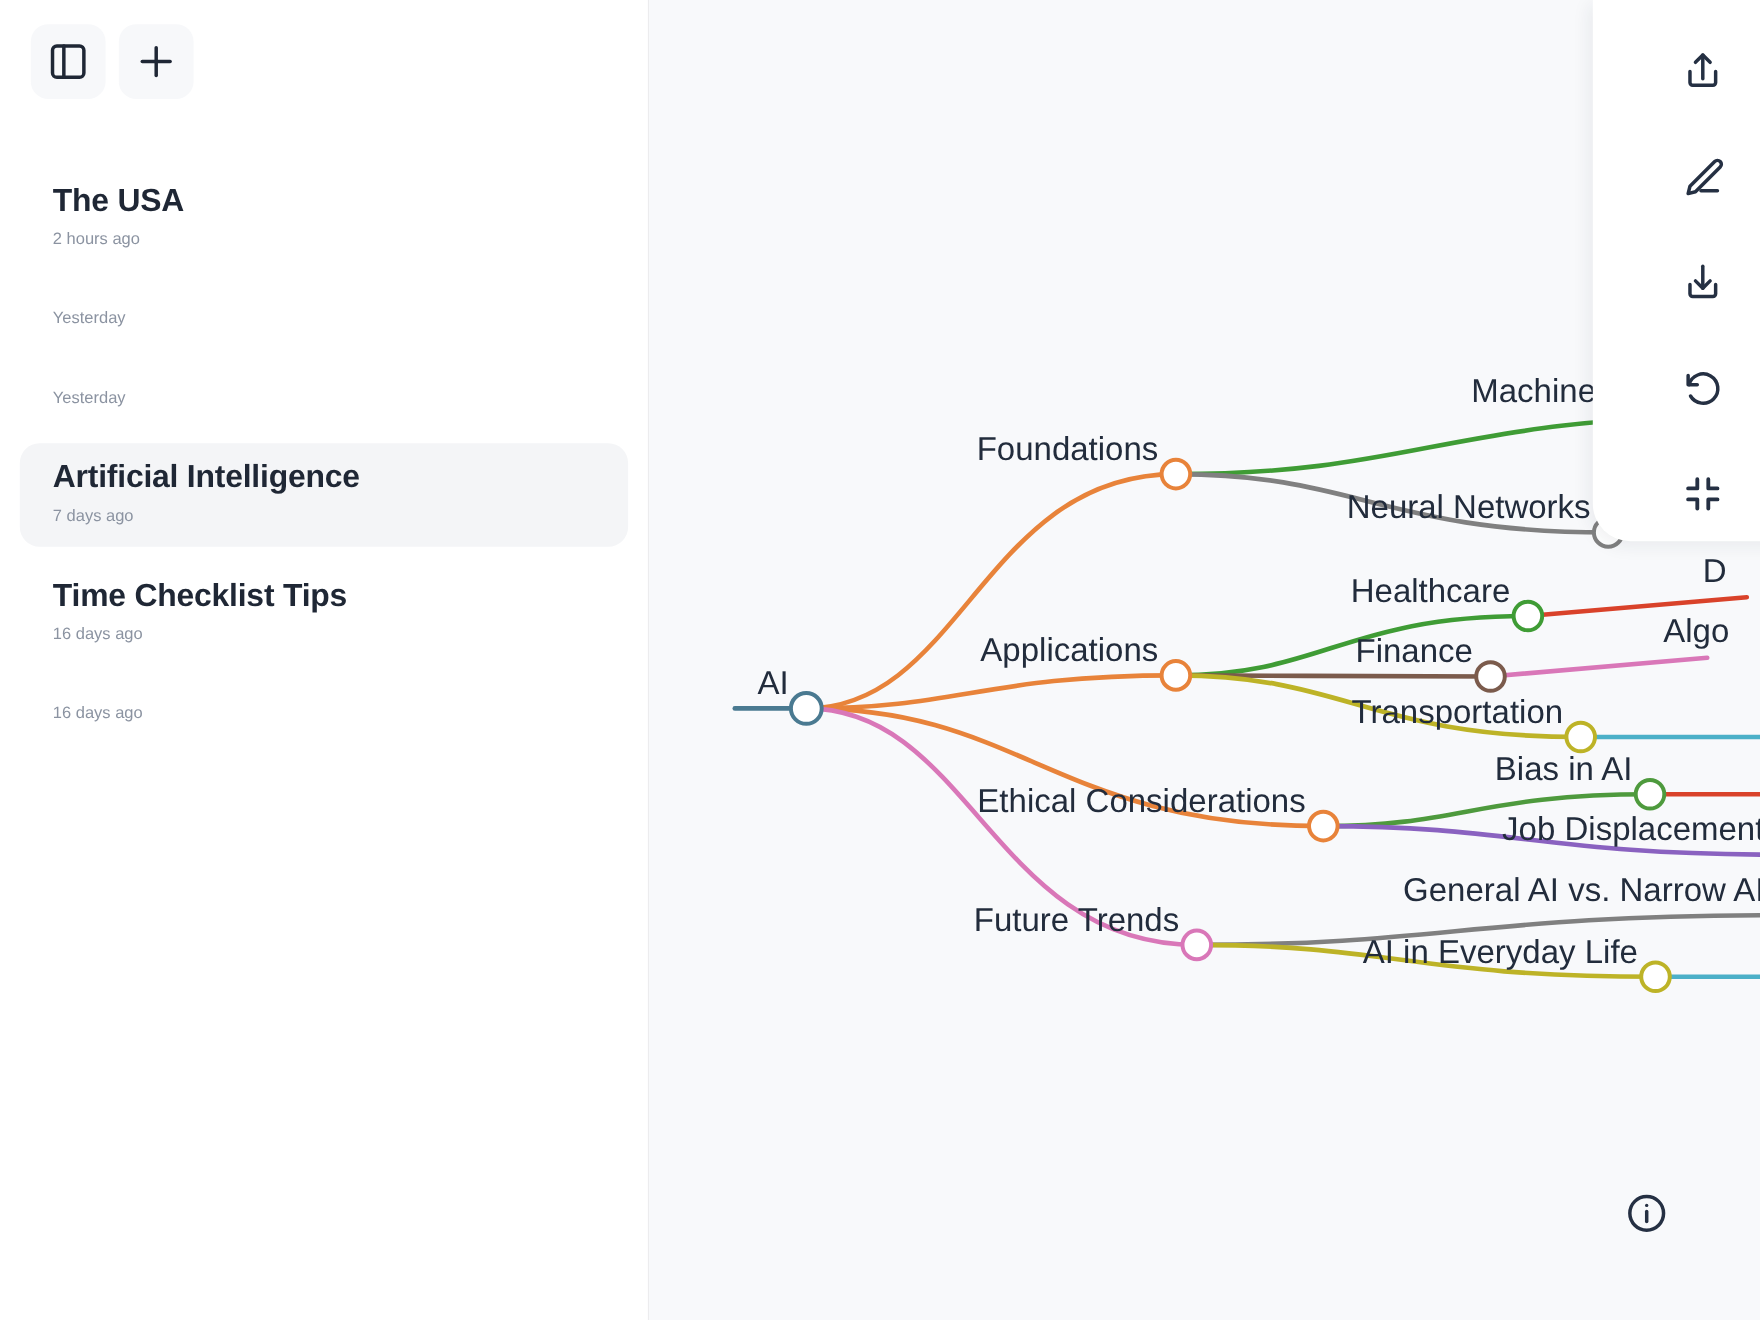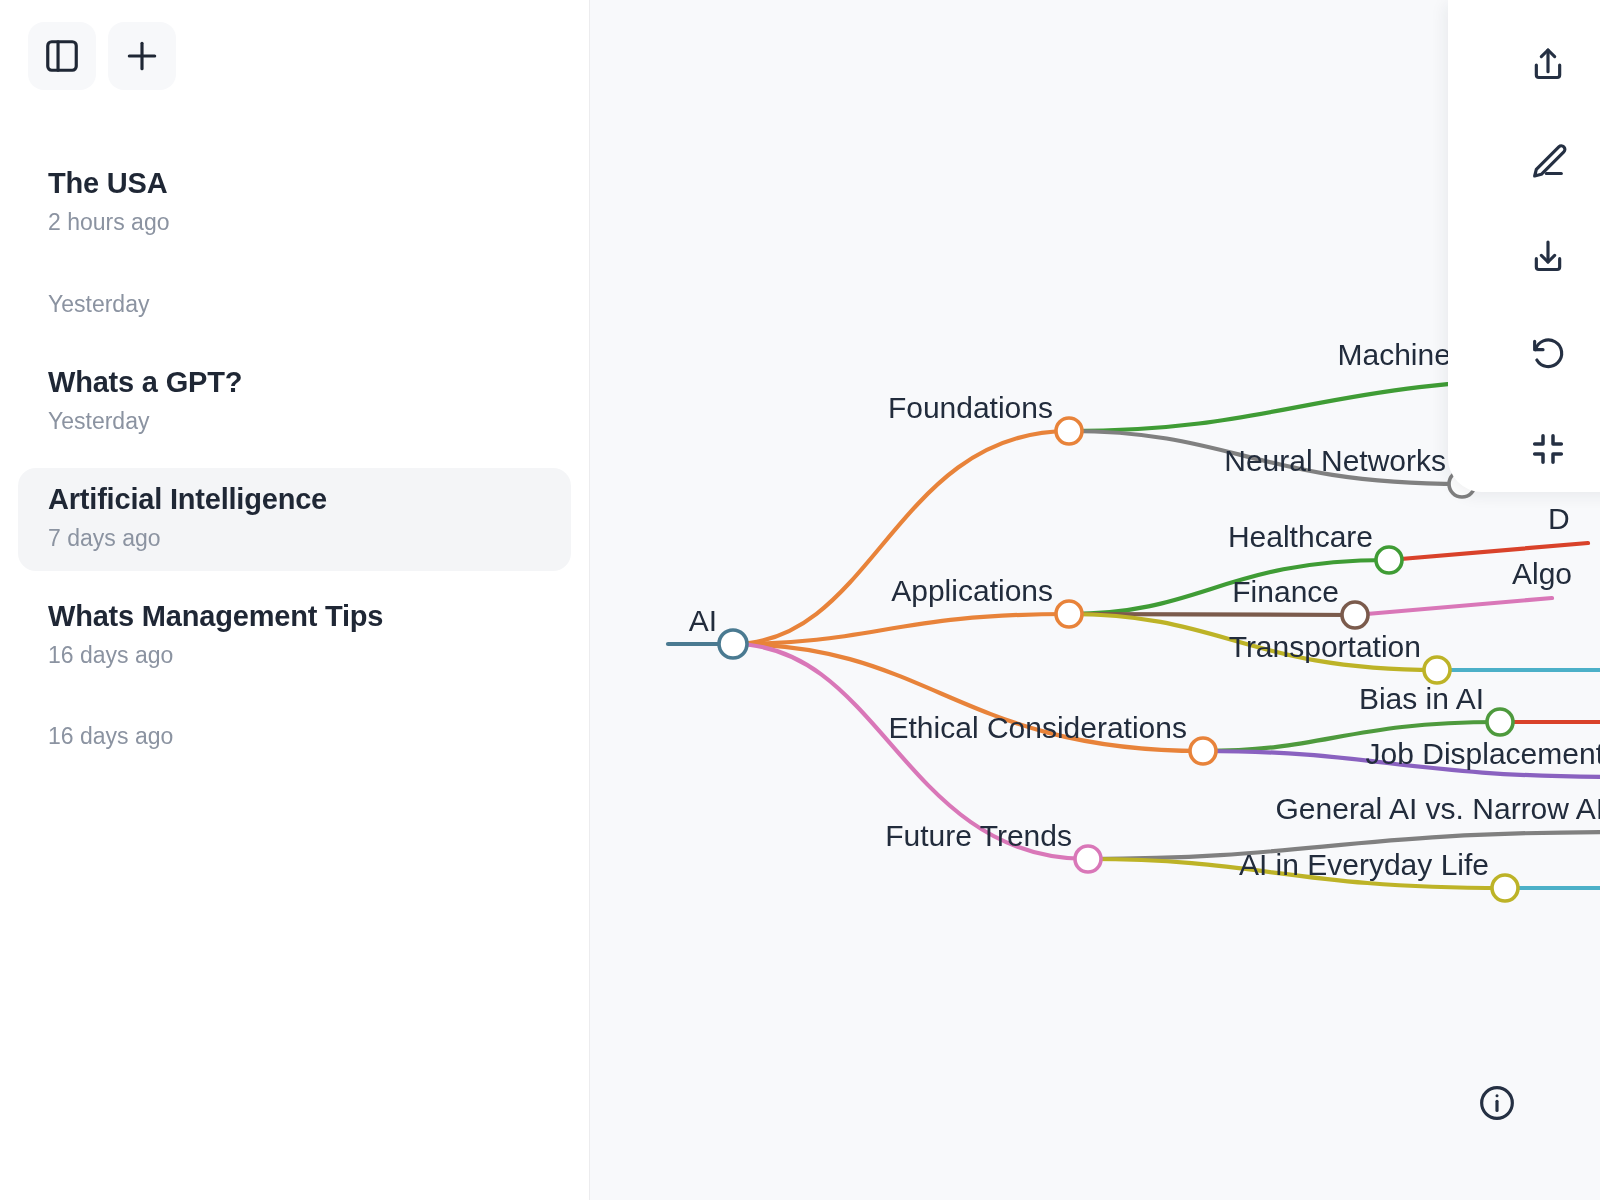--- a/index.html
+++ b/index.html
@@ -45,21 +45,21 @@
   .chat-item.active { background: #f4f5f7; }
   .chat-title {
     font-size: 29px;
     font-weight: 700;
     color: #1f2735;
     letter-spacing: -0.2px;
     line-height: 1.22;
     white-space: nowrap;
   }
   .chat-time {
-    font-size: 23px;
+    font-size: 15px;
     color: #8b93a1;
     margin-top: 8px;
     line-height: 1.2;
   }
 
   
   .canvas {
     position: relative;
     flex: 1 1 auto;
     height: 1200px;
@@ -134,29 +134,28 @@
 
     <div class="chat-list">
       <div class="chat-item">
         <div class="chat-title">The USA</div>
         <div class="chat-time">2 hours ago</div>
       </div>
       <div class="chat-item">
         <div class="chat-time">Yesterday</div>
       </div>
       <div class="chat-item">
-        <div class="chat-title">Whats a GPT?</div>
         <div class="chat-time">Yesterday</div>
       </div>
       <div class="chat-item active">
         <div class="chat-title">Artificial Intelligence</div>
         <div class="chat-time">7 days ago</div>
       </div>
       <div class="chat-item">
-        <div class="chat-title">Whats Management Tips</div>
+        <div class="chat-title">Time Checklist Tips</div>
         <div class="chat-time">16 days ago</div>
       </div>
       <div class="chat-item">
         <div class="chat-time">16 days ago</div>
       </div>
     </div>
   </aside>
 
   <main class="canvas">
     <svg class="mindmap-svg" id="mindmap-svg" width="1010" height="1200" viewBox="0 0 1010 1200">

